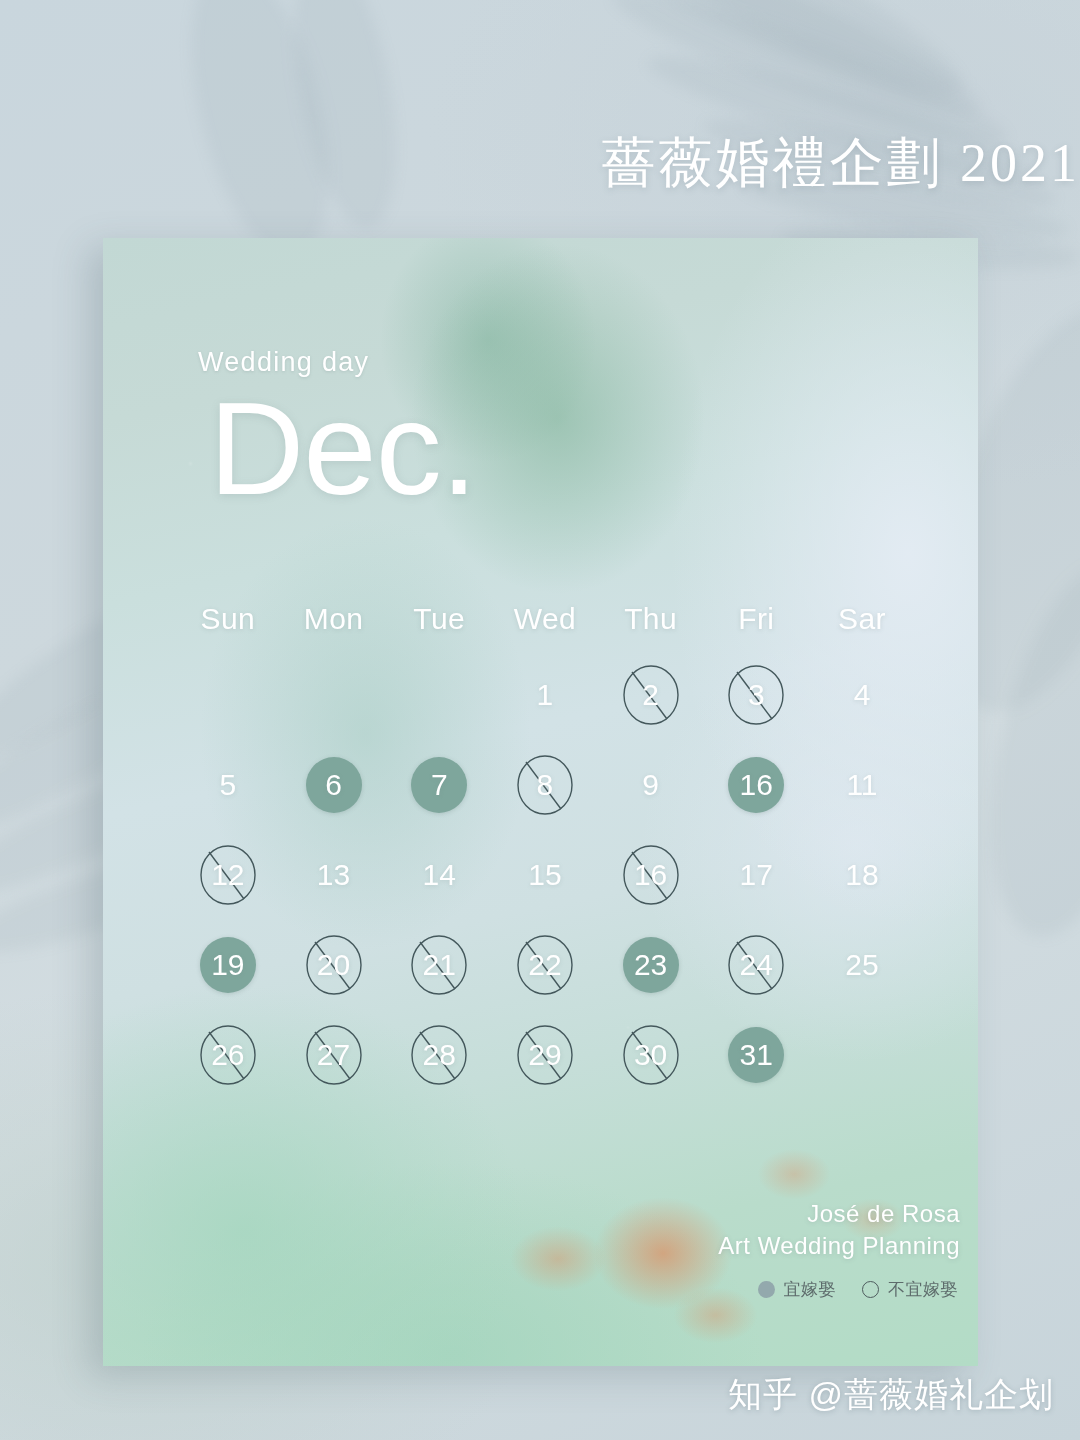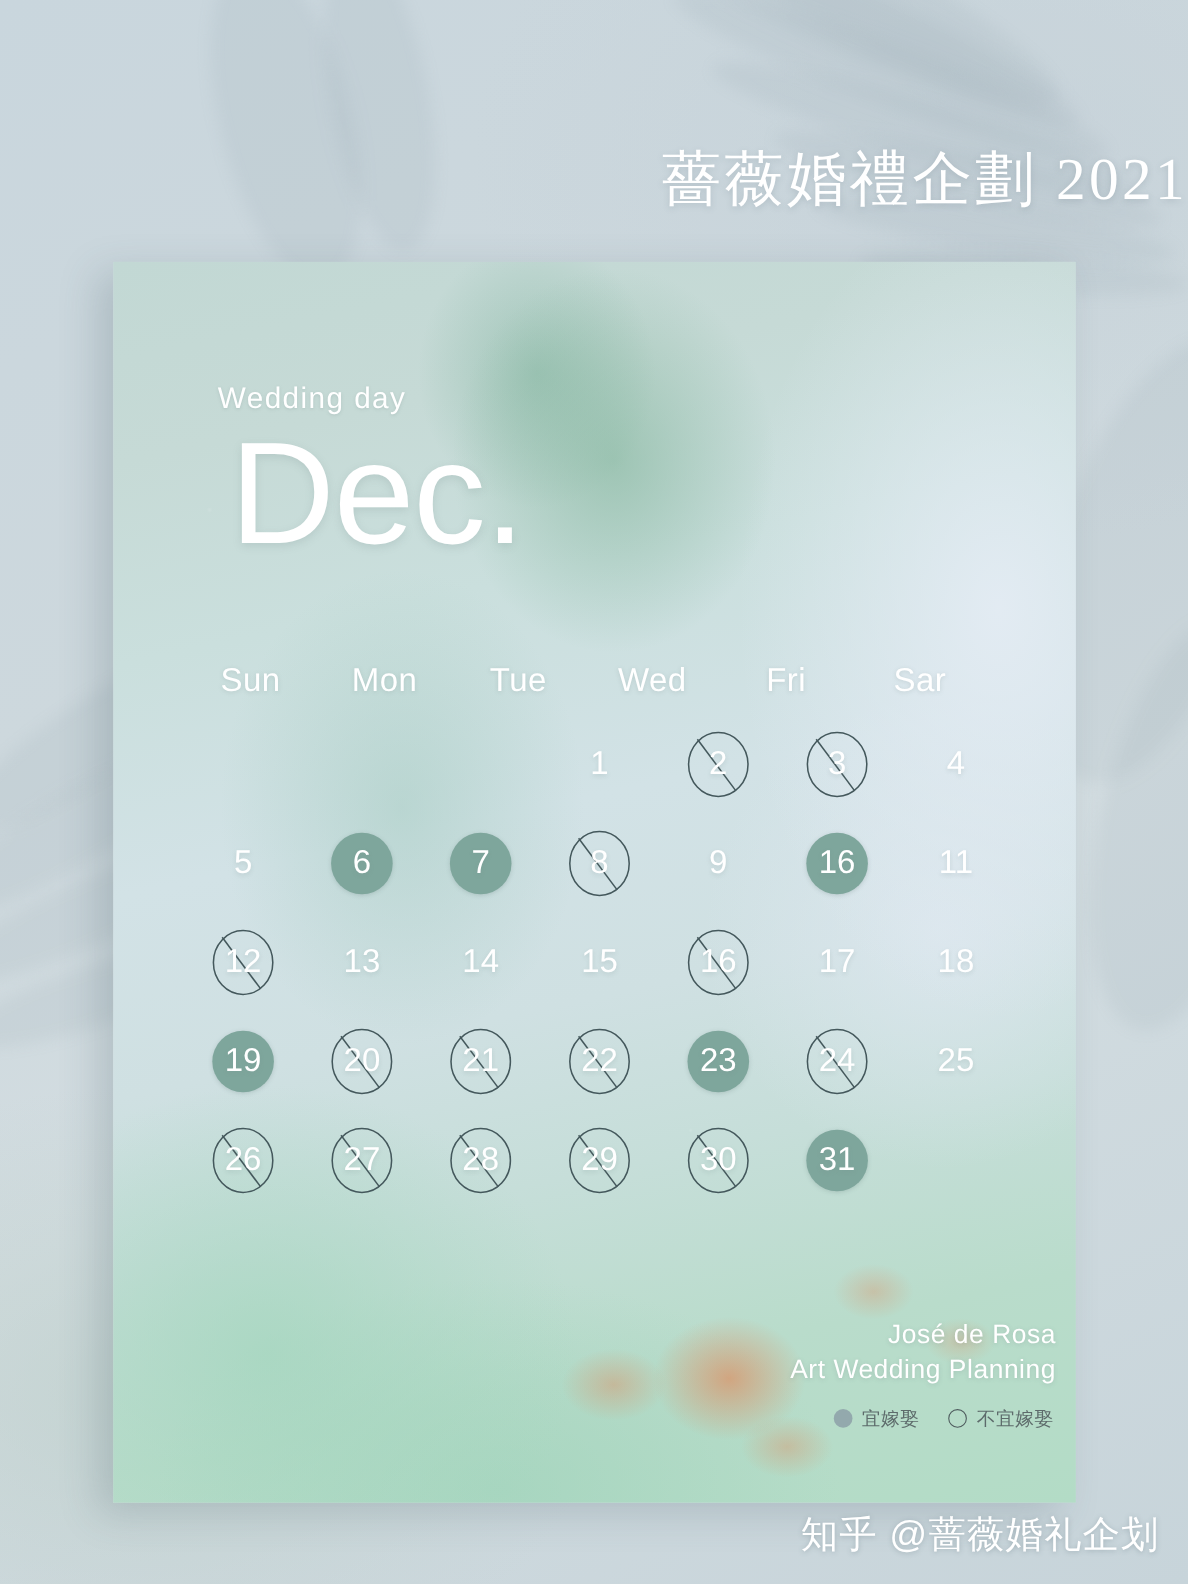--- a/index.html
+++ b/index.html
@@ -68,21 +68,21 @@
   #month-title{
     position:absolute;left:90px;top:145px;
     font-size:132px;line-height:1;color:#ffffff;font-weight:400;
     letter-spacing:-1px;
     text-shadow:0 2px 8px rgba(120,140,140,.22);
     margin-left:16px;
   }
 
   
   #calendar{position:absolute;left:72px;top:350px;width:740px;}
-  .cal-row{display:flex;gap:16px;}
+  .cal-row{display:flex;}
   .cal-cell{width:105.7px;display:flex;align-items:center;justify-content:center;}
   .weekday-row .cal-cell{height:62px;}
   .weekday{
     font-size:30px;color:#ffffff;font-weight:400;letter-spacing:.4px;
     text-shadow:0 1px 4px rgba(120,140,140,.25);
   }
   .date-row .cal-cell{height:90px;}
   .day{
     position:relative;width:56px;height:56px;
     display:flex;align-items:center;justify-content:center;
@@ -178,20 +178,23 @@
         <div class="cal-cell">
             <span class="weekday">Mon</span>
           </div>
         <div class="cal-cell">
             <span class="weekday">Tue</span>
           </div>
         <div class="cal-cell">
             <span class="weekday">Wed</span>
           </div>
         <div class="cal-cell">
+            <span class="weekday">Thu</span>
+          </div>
+        <div class="cal-cell">
             <span class="weekday">Fri</span>
           </div>
         <div class="cal-cell">
             <span class="weekday">Sar</span>
           </div>
       </div>
       <div id="date-rows">
           <div class="cal-row date-row">
             <div class="cal-cell">
               <div class="day empty">

